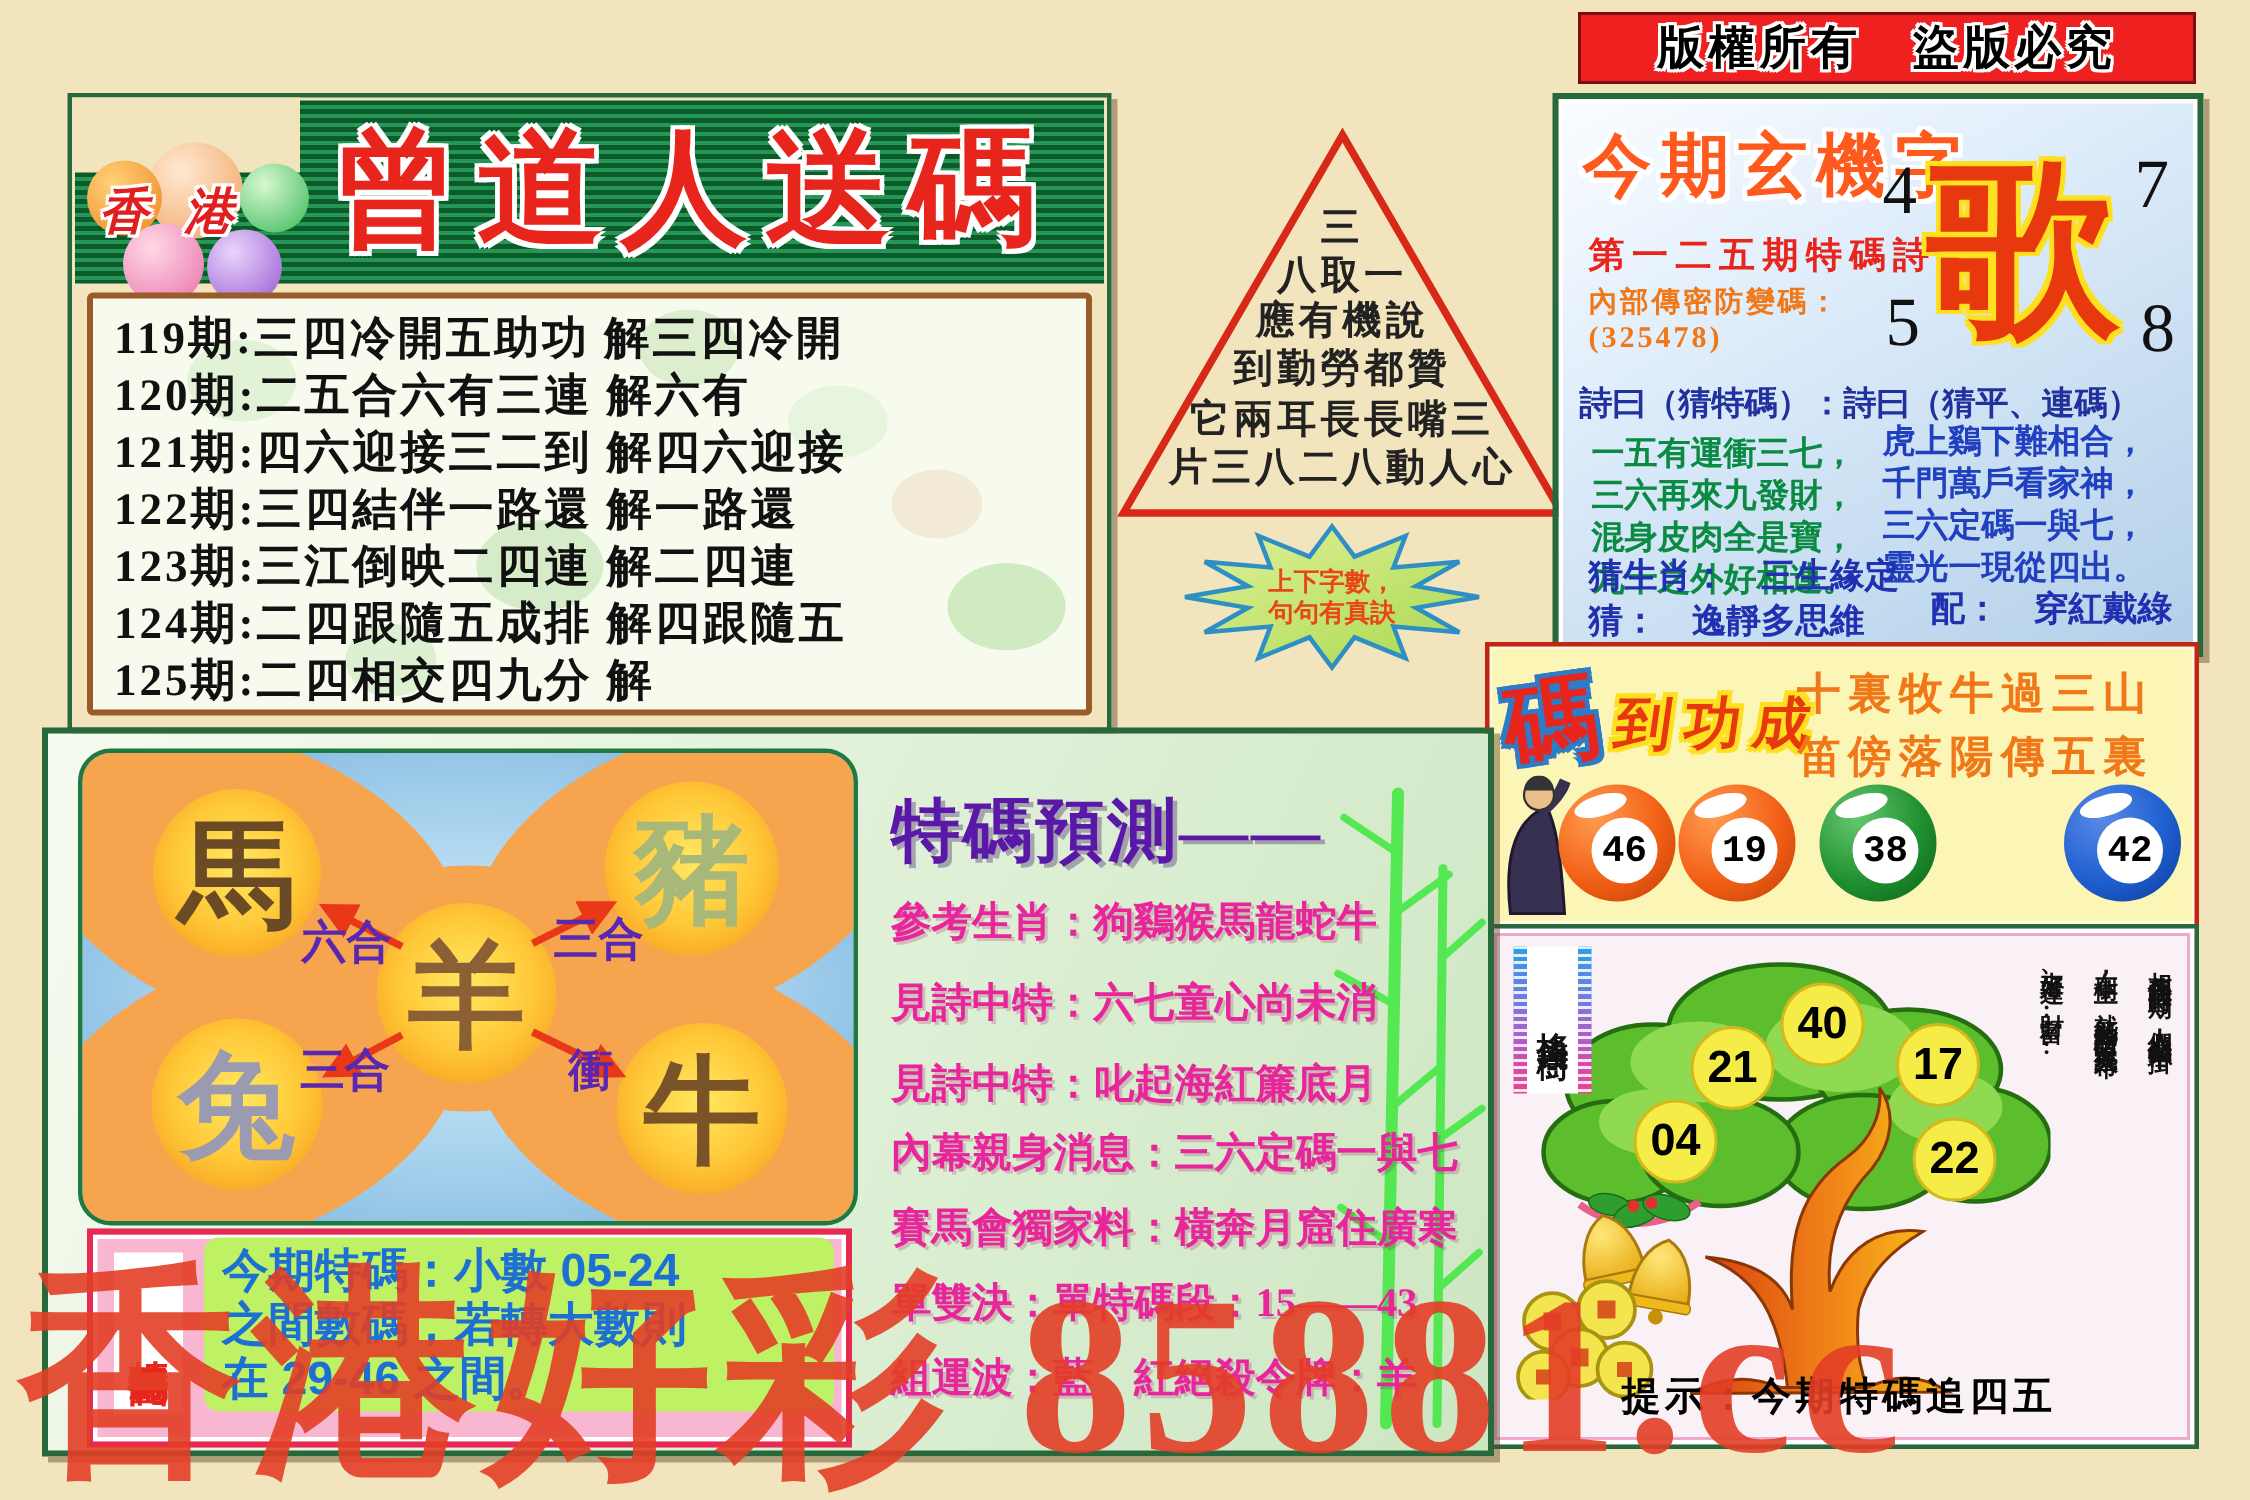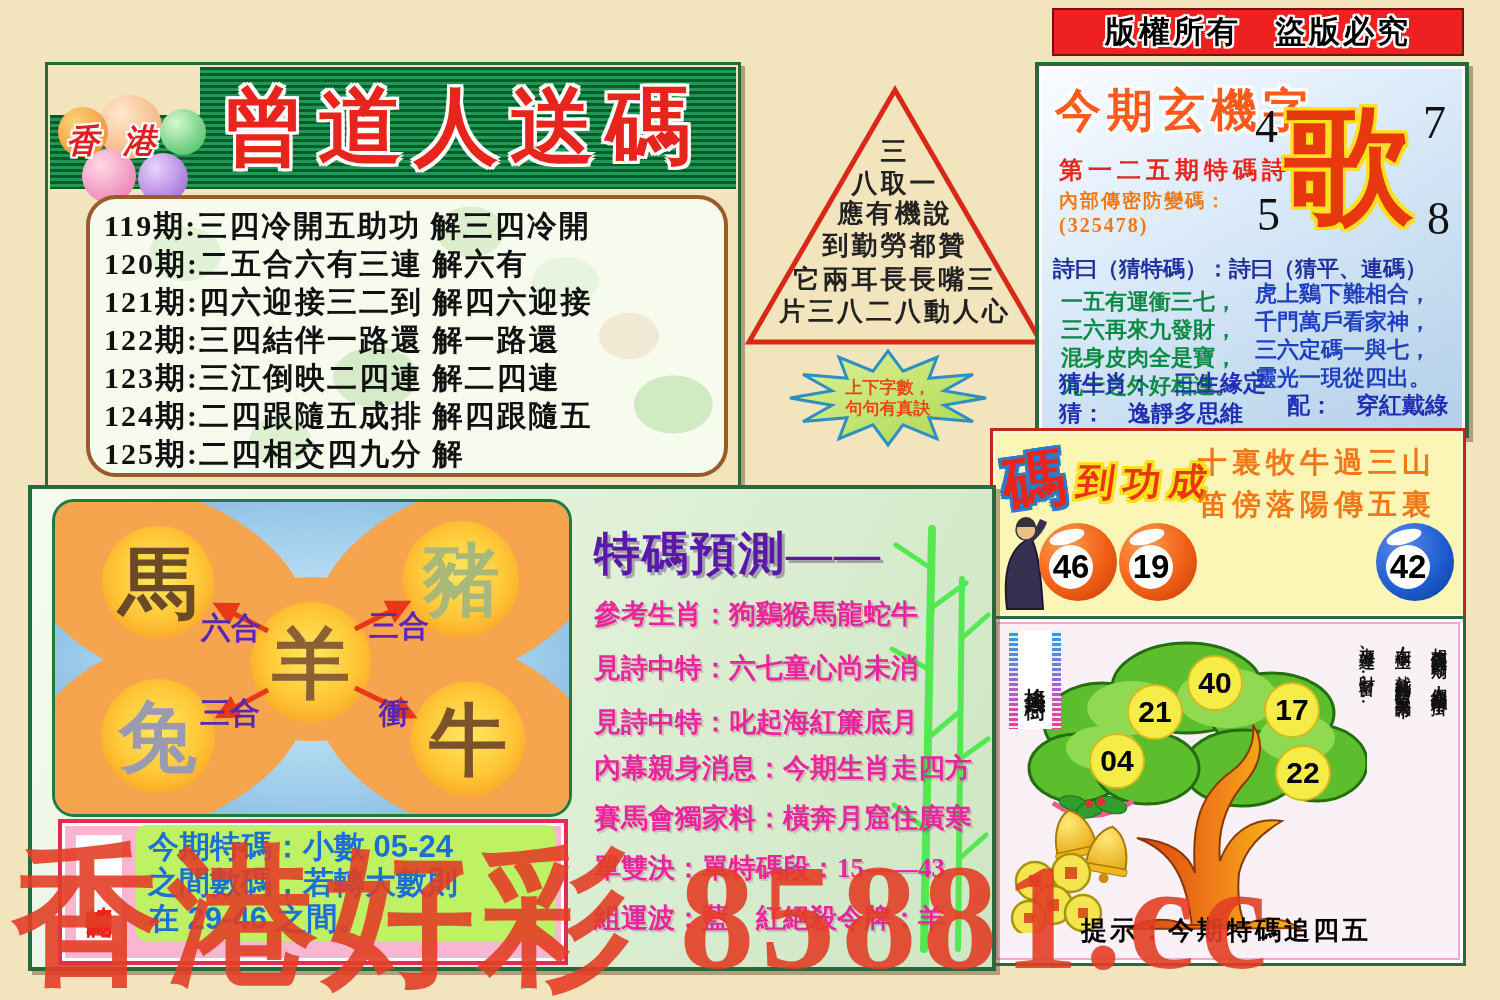--- a/index.html
+++ b/index.html
@@ -24,31 +24,31 @@
   #banner-notch{left:0;top:0;width:152px;height:50px;background:#f2e4bd;}
   #main-title{left:172px;top:10px;font-size:84px;font-weight:900;color:#e8251c;letter-spacing:12px;line-height:1.2;}
   #logo{left:8px;top:30px;width:158px;height:108px;}
   .lball{position:absolute;border-radius:50%;}
   #lb1{left:2px;top:12px;width:50px;height:50px;background:radial-gradient(circle at 35% 30%,#ffd27a,#f0821e);}
   #lb2{left:42px;top:0;width:64px;height:64px;background:radial-gradient(circle at 35% 30%,#ffe9cf,#f0a060);}
   #lb3{left:104px;top:14px;width:46px;height:46px;background:radial-gradient(circle at 35% 30%,#d8f8d0,#38b858);}
   #lb4{left:26px;top:54px;width:54px;height:54px;background:radial-gradient(circle at 35% 30%,#ffd8e6,#e870a8);}
   #lb5{left:82px;top:58px;width:50px;height:50px;background:radial-gradient(circle at 35% 30%,#e8d4fc,#9858d0);}
   #logo-text{left:10px;top:24px;font-size:33px;font-weight:900;font-style:italic;color:#e02020;letter-spacing:24px;white-space:nowrap;}
-  #periods{left:10px;top:130px;right:10px;bottom:8px;border:4px solid #9a5b2a;border-radius:30px;
+  #periods{left:10px;top:130px;right:10px;bottom:8px;border:4px solid #9a5b2a;border-radius:4px;
     padding:8px 0 0 14px;
     background:
       radial-gradient(60px 45px at 15% 20%,#e2f2d6 0 60%,transparent 61%),
       radial-gradient(70px 50px at 45% 65%,#d6ecc8 0 60%,transparent 61%),
       radial-gradient(55px 40px at 75% 30%,#e8f5de 0 60%,transparent 61%),
       radial-gradient(65px 48px at 92% 75%,#d0eac2 0 60%,transparent 61%),
       radial-gradient(50px 40px at 30% 88%,#def0d2 0 60%,transparent 61%),
       radial-gradient(55px 42px at 60% 12%,#dceecd 0 60%,transparent 61%),
       radial-gradient(50px 38px at 85% 50%,#f2ead4 0 60%,transparent 61%),
-      #f6fbee; margin-left: 28px;}
+      #f6fbee;}
   .pline{font-size:30px;font-weight:bold;color:#111;line-height:38px;letter-spacing:2px;white-space:nowrap;}
 
   
   #tri{left:745px;top:82px;width:300px;height:266px;}
   #tri-lines{left:0;top:0;width:100%;height:100%;text-align:center;}
   .tline{position:absolute;width:100%;font-size:26px;font-weight:bold;color:#222;letter-spacing:3px;}
 
   
   #star{left:788px;top:348px;width:200px;height:100px;}
   #star-text{left:0;top:0;width:100%;height:100%;display:flex;flex-direction:column;align-items:center;justify-content:center;
@@ -74,23 +74,23 @@
   #success{left:990px;top:428px;width:470px;height:185px;border:3px solid #c42416;background:#fbf5b6;
     box-shadow:inset 0 0 0 2px #fffbe0;}
   #suc-char{left:10px;top:8px;font-size:62px;font-weight:900;color:#e8251c;transform:rotate(-8deg);}
   #suc-rest{left:84px;top:26px;font-size:38px;font-weight:900;color:#e8380d;letter-spacing:8px;transform:skewX(-8deg);}
   .verse{position:absolute;left:205px;font-size:29px;font-weight:900;color:#f07818;letter-spacing:5px;white-space:nowrap;}
   .ball{position:absolute;top:92px;width:78px;height:78px;border-radius:50%;}
   .ball::before{content:'';position:absolute;left:10px;top:7px;width:36px;height:14px;border-radius:50%;
     background:#fff;transform:rotate(-16deg);}
   .ball::after{content:'';position:absolute;left:4px;bottom:-9px;width:74px;height:13px;border-radius:50%;
     background:rgba(70,60,10,.45);z-index:-1;}
-  .ball .bnum{position:absolute;left:10px;top:22px;width:44px;height:44px;border-radius:50%;background:#fff;
-    display:flex;align-items:center;justify-content:center;font-size:33px;font-weight:900;color:#000;
-    font-family:Liberation Sans, sans-serif;}
+  .ball .bnum{position:absolute;left:22px;top:22px;width:44px;height:44px;border-radius:50%;background:#fff;
+    display:flex;align-items:center;justify-content:center;font-size:25px;font-weight:900;color:#000;
+    font-family:Liberation Mono, monospace;}
   .ball.orange{background:radial-gradient(circle at 32% 28%,#ff9c50 0%,#f26016 55%,#c23c06 100%);}
   .ball.green{background:radial-gradient(circle at 32% 28%,#66c870 0%,#209030 55%,#0c6018 100%);}
   .ball.blue{background:radial-gradient(circle at 32% 28%,#5a8ae8 0%,#1f5fd0 55%,#0c3a98 100%);}
 
   
   #treebox{left:990px;top:616px;width:470px;height:344px;border:3px solid #27693c;background:#faf1f6;
     box-shadow:inset 0 0 0 3px #fff,inset 0 0 0 5px #eeaacc;}
   #tree-label{left:16px;top:12px;height:98px;display:flex;z-index:3;}
   .stripe{width:9px;height:100%;
     background:repeating-linear-gradient(180deg,rgba(255,255,255,.85) 0 2px,transparent 2px 5px),
@@ -224,20 +224,23 @@
     <path d="M30,24 C14,34 8,58 12,92 L48,92 C46,62 44,40 38,25 Z" fill="#383050" stroke="#201830" stroke-width="2"></path>
     <path d="M34,28 C44,20 50,12 52,5 L45,2 C41,11 36,19 30,25 Z" fill="#383050"></path>
     <circle cx="31" cy="13" r="10" fill="#e8c088" stroke="#333" stroke-width="1.5"></circle>
     <path d="M21,10 a10,10 0 0 1 20,0 Z" fill="#333"></path>
   </svg>
   <div class="ball orange" style="left:46px;">
       <span class="bnum">46</span>
     </div>
   <div class="ball orange" style="left:126px;">
       <span class="bnum">19</span>
+    </div>
+  <div class="ball green" style="left:220px;">
+      <span class="bnum">38</span>
     </div>
   <div class="ball blue" style="left:383px;">
       <span class="bnum">42</span>
     </div>
 </div>
 
 <div id="treebox" class="abs cjk">
   <div id="tree-label" class="abs">
     <div class="stripe"></div>
     <div id="tree-label-text">搖錢樹</div>
@@ -403,21 +406,21 @@
     <div class="prow" style="top:161px;">
       <span>見詩中特：</span>
       <span>六七童心尚未消</span>
     </div>
     <div class="prow" style="top:215px;">
       <span>見詩中特：</span>
       <span>叱起海紅簾底月</span>
     </div>
     <div class="prow" style="top:261px;">
       <span>內幕親身消息：</span>
-      <span>今期生肖走四方</span>
+      <span>三六定碼一與七</span>
     </div>
     <div class="prow" style="top:311px;">
       <span>賽馬會獨家料：</span>
       <span>橫奔月窟住廣寒</span>
     </div>
     <div class="prow" style="top:361px;">
       <span>單雙決：單</span>
       <span>特碼段：15——43</span>
     </div>
     <div class="prow" style="top:411px;">

